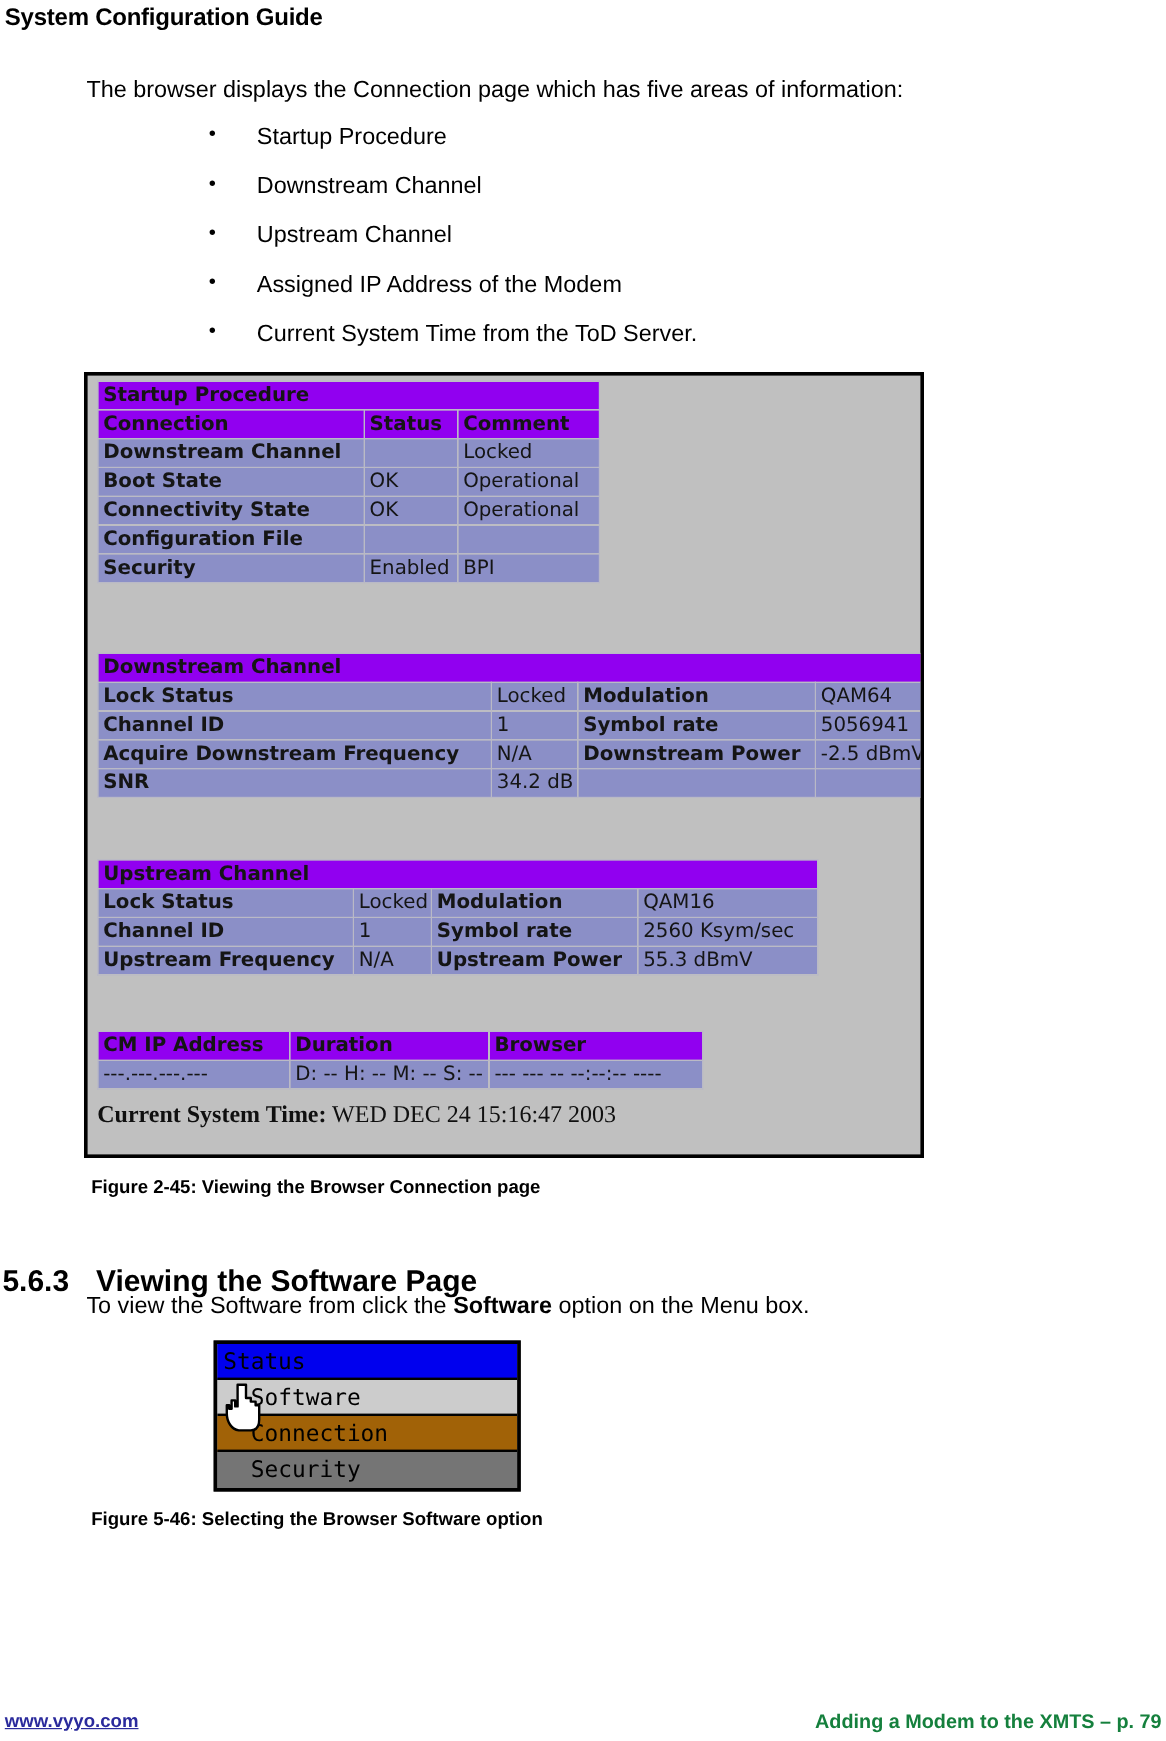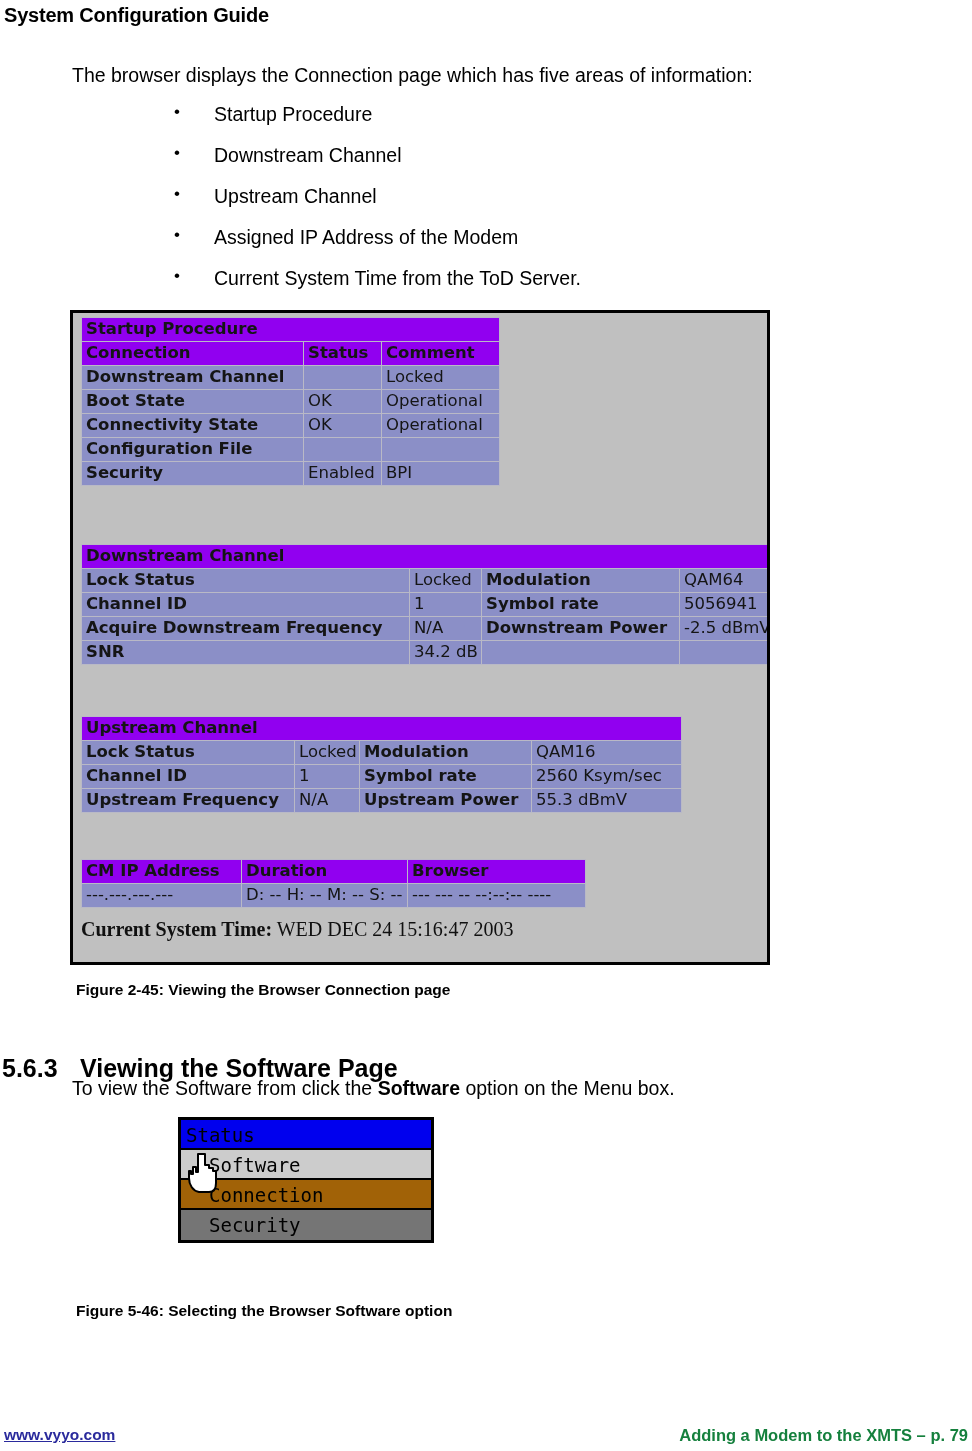--- a/index.html
+++ b/index.html
@@ -165,21 +165,21 @@
   }
 
   
   .figure-caption {
     position: absolute;
     font-size: 15.5px;
     font-weight: bold;
     white-space: nowrap;
   }
   #cap-45 { left: 76px; top: 981px; }
-  #cap-46 { left: 76px; top: 1302px; }
+  #cap-46 { left: 76px; top: 1258px; }
 
   
   .sec-heading {
     position: absolute;
     left: 2px;
     top: 1029px;
     font-size: 25px;
     font-weight: bold;
     white-space: nowrap;
     margin-top: 25px;

